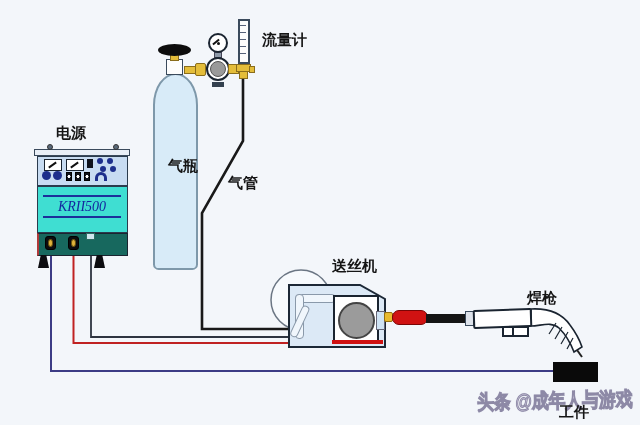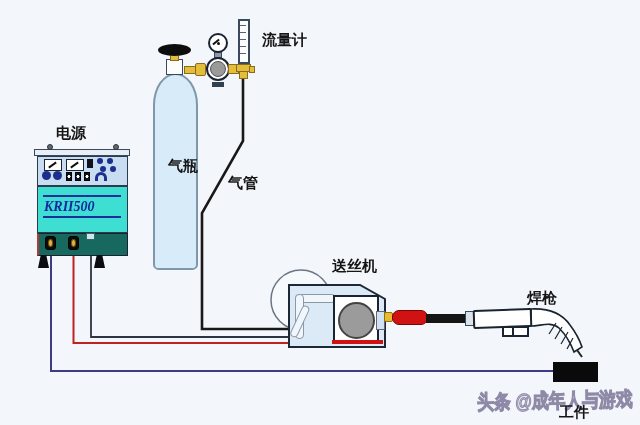--- a/index.html
+++ b/index.html
@@ -16,21 +16,21 @@
   
   #m-topbar{left:34px;top:149px;width:96px;height:7px;background:#e9eff7;border:1px solid #3a4a5c;}
   #m-panel{left:37px;top:156px;width:91px;height:30px;background:#c8dcf2;border:1px solid #2b3b4d;}
   #m-teal{left:37px;top:186px;width:91px;height:47px;background:#3fded2;border:1px solid #2b3b4d;}
   #m-dark{left:37px;top:233px;width:91px;height:23px;background:#17685e;border:1px solid #1a2430;border-left:2px solid #b03a3a;}
   .screw{width:6px;height:6px;background:#5a6a7a;border:1px solid #333;}
   .meter{background:#fff;border:1px solid #1a2430;width:18px;height:12px;}
   .needle{width:9px;height:2px;background:#111;transform:rotate(-35deg);}
   .switch{width:6px;height:9px;background:radial-gradient(circle at 50% 55%, #fff 0 1.5px, #10131c 1.6px);border:1px solid #000;}
   .tline{height:2px;background:#1b2f9a;}
-  #m-model{left:44px;top:199px;width:76px;height:16px;font-family:"Liberation Serif",serif;font-weight:bold;font-style:italic;font-size:14px;color:#1527a0;letter-spacing:0;}
+  #m-model{left:44px;top:199px;width:76px;height:16px;text-align:center;font-family:"Liberation Serif",serif;font-weight:normal;font-style:italic;font-size:14px;color:#1527a0;letter-spacing:0;}
   .plug{width:11px;height:14px;background:#0c0c10;border-radius:3px;border:1px solid #000;}
   .plug-oval{width:5px;height:8px;background:#e0b33c;border:1px solid #6b5510;border-radius:50%;}
   .foot{width:11px;height:13px;background:#0c0c10;clip-path:polygon(25% 0,75% 0,100% 100%,0 100%);}
   
   #cylinder{left:153px;top:73px;width:45px;height:197px;background:#d8ebf8;border:2px solid #7e98aa;border-radius:24px 24px 6px 6px / 34px 34px 6px 6px;}
   #cyl-neck{left:166px;top:59px;width:17px;height:16px;background:#fdfdfd;border:1px solid #3a4a5c;}
   #cyl-stem{left:170px;top:51px;width:9px;height:10px;background:#e4bd3a;border:1px solid #8a6d1c;}
   #handwheel{left:158px;top:44px;width:33px;height:12px;background:#0d0d0d;border-radius:50%;}
   .fitting{background:#e4bd3a;border:1px solid #8a6d1c;}
   #gauge{left:208px;top:33px;width:20px;height:20px;background:#fff;border:2px solid #1a2430;border-radius:50%;}

